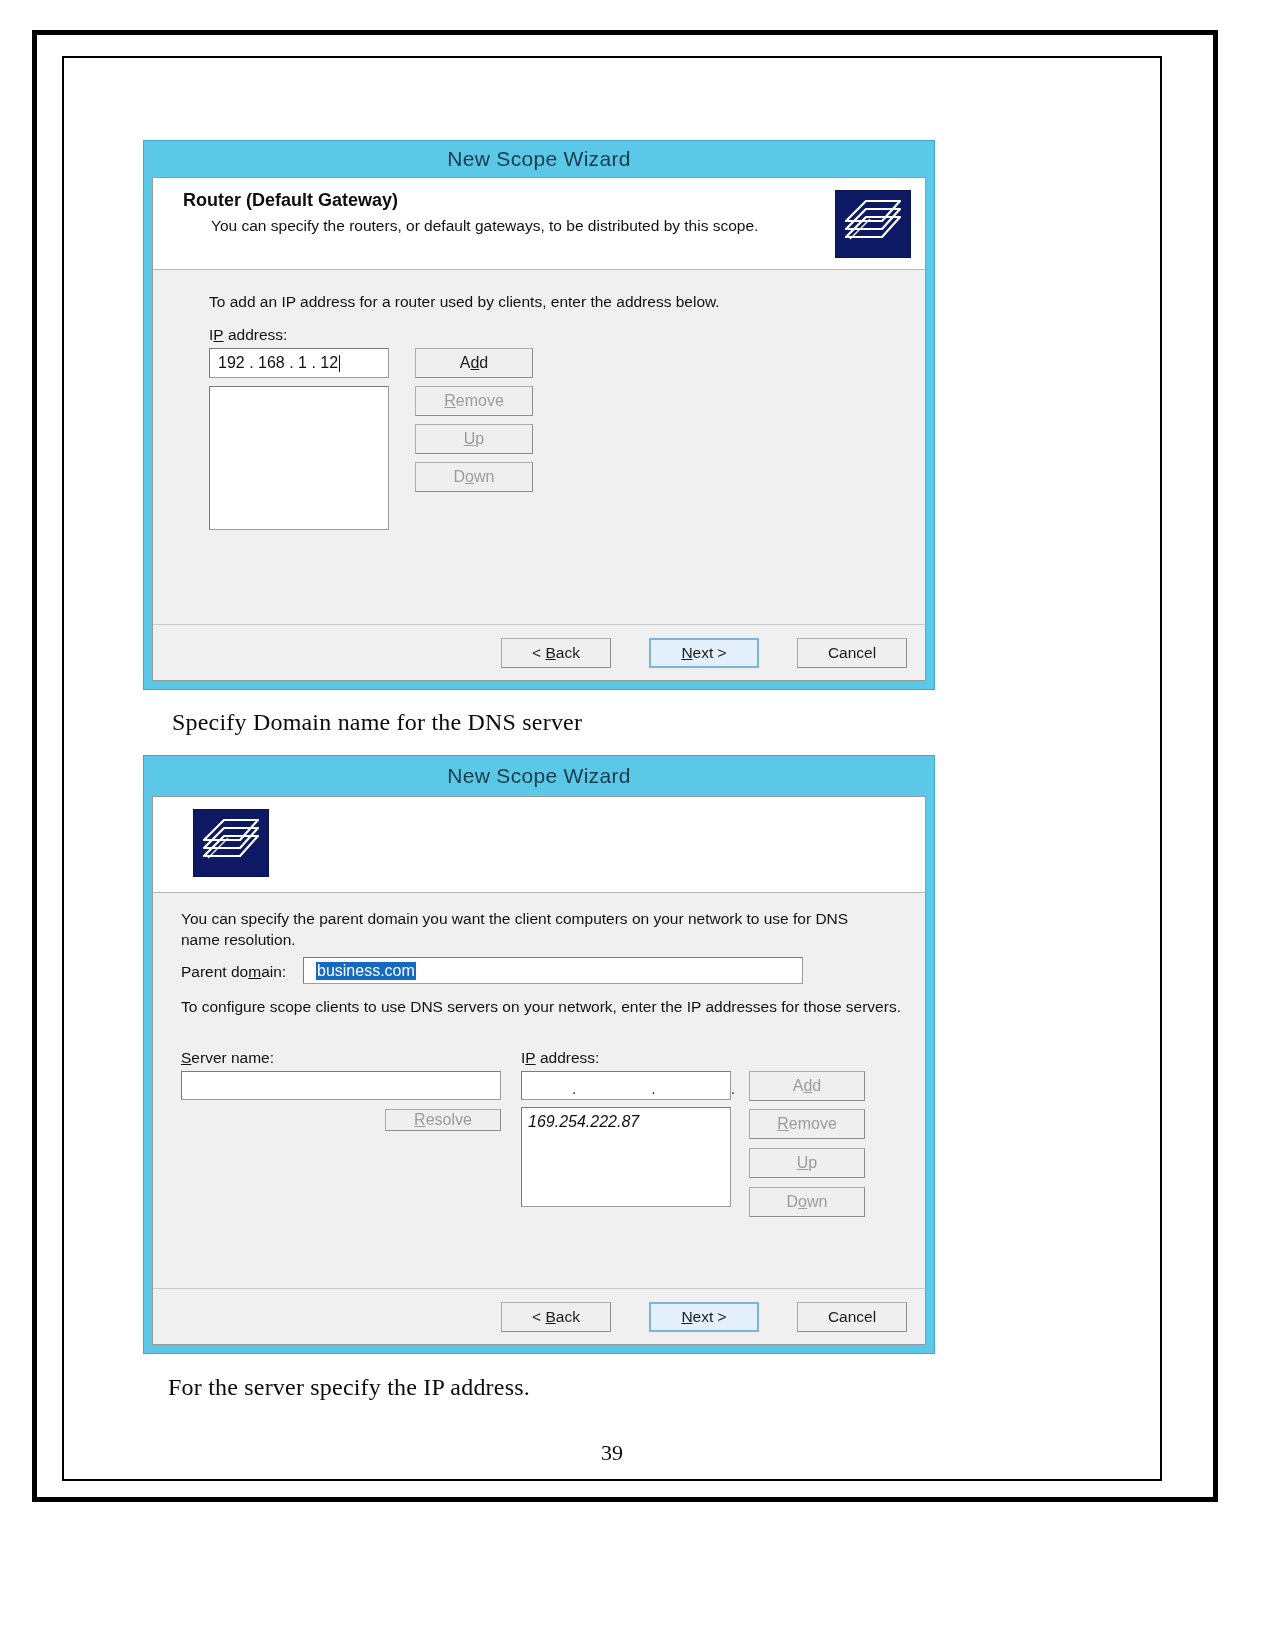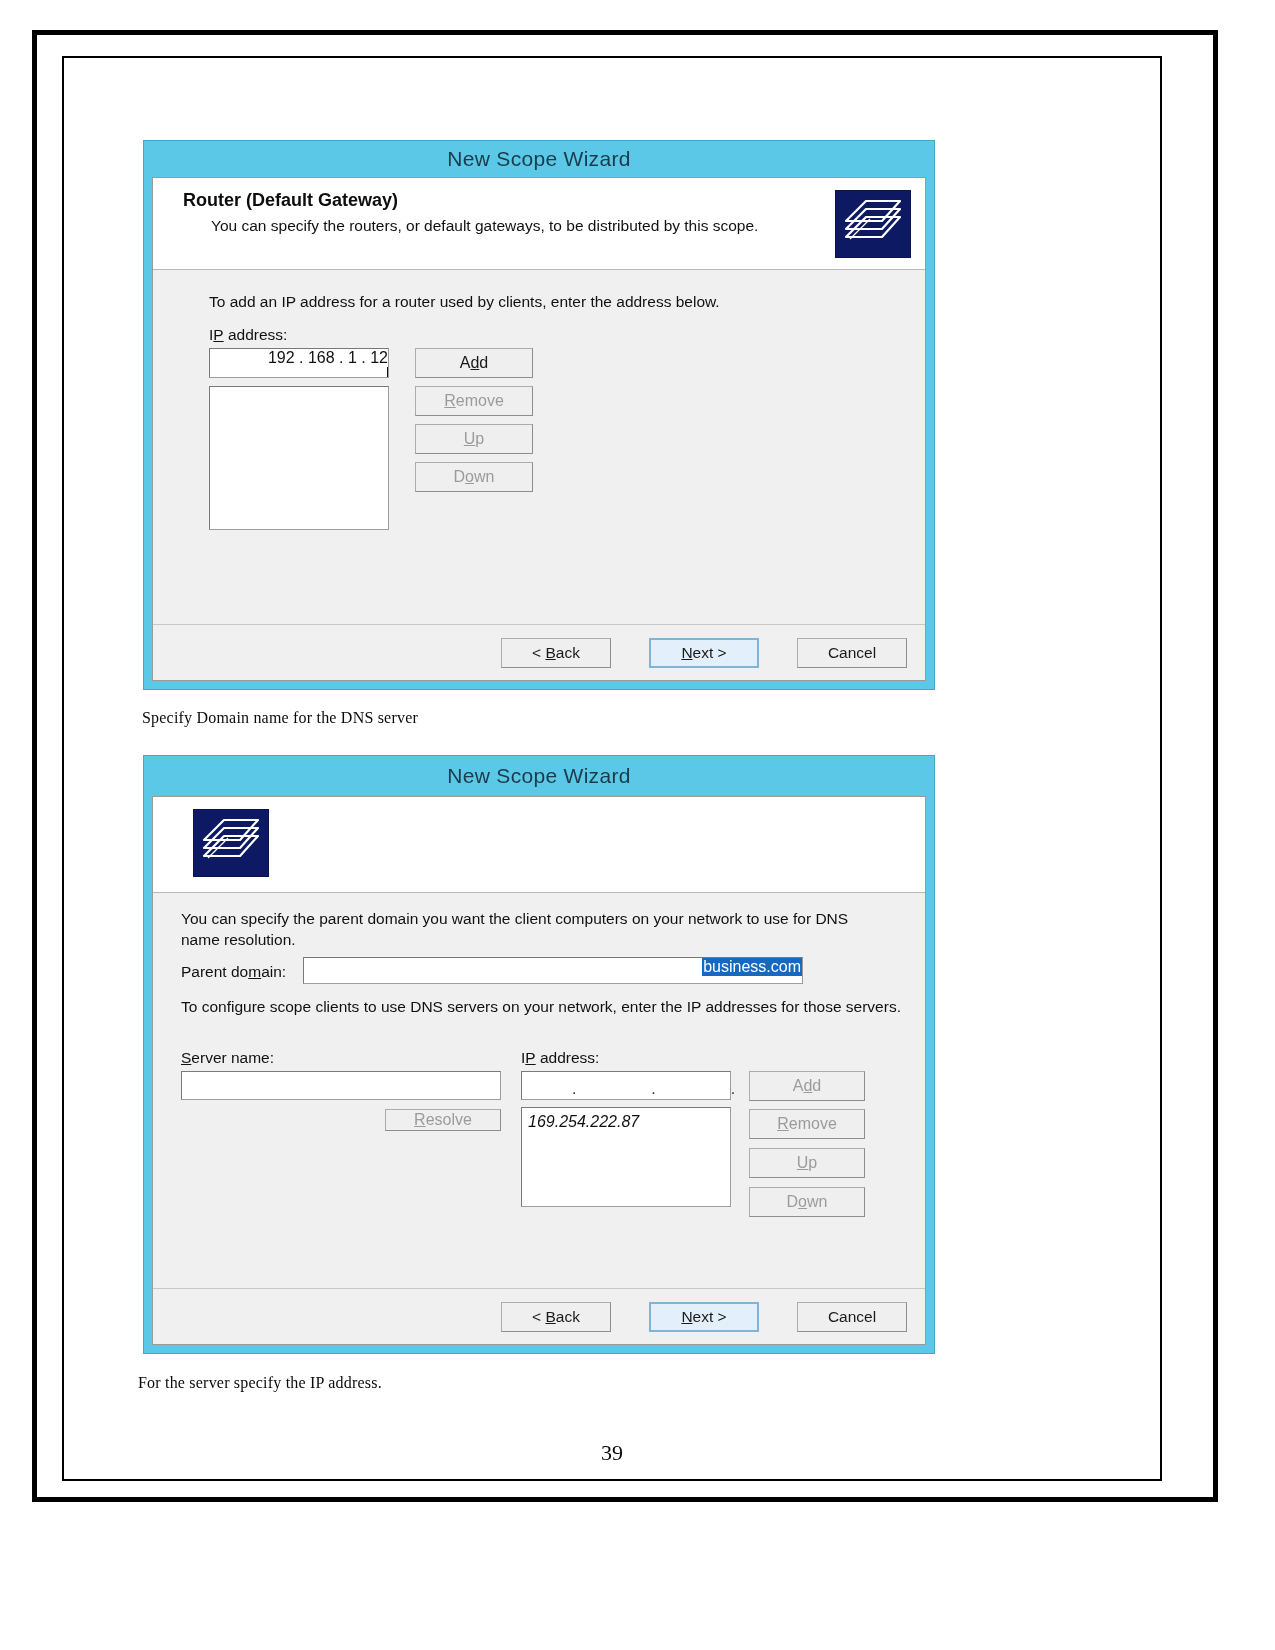--- a/index.html
+++ b/index.html
@@ -40,24 +40,25 @@
     left: 62px;
     top: 56px;
     width: 1100px;
     height: 1425px;
   }
 
   
   .doc-text {
     position: absolute;
     font-family: "Liberation Serif", serif;
-    font-size: 16px;
+    font-size: 24px;
     color: #0b0b0b;
     letter-spacing: 0.2px;
     white-space: nowrap;
+    margin-left: 30px;
   }
   .page-number {
     position: absolute;
     width: 100%;
     text-align: center;
     font-family: "Liberation Serif", serif;
     font-size: 22px;
     color: #0b0b0b;
   }
 
@@ -176,23 +177,22 @@
     position: absolute;
     background: #ffffff;
     border: 1px solid #9d9d9d;
     border-top-color: #7a7a7a;
     border-left-color: #7a7a7a;
     box-sizing: border-box;
     font-family: "Liberation Sans", sans-serif;
     font-size: 16px;
     color: #111111;
     display: flex;
-    align-items: flex-end;
+    align-items: center;
     padding-left: 8px;
-    flex-direction: column;
   }
   .listbox {
     position: absolute;
     background: #ffffff;
     border: 1px solid #9d9d9d;
     border-top-color: #7a7a7a;
     border-left-color: #7a7a7a;
     box-sizing: border-box;
     font-family: "Liberation Sans", sans-serif;
     font-size: 16px;
@@ -373,21 +373,21 @@
       </div>
 
       <div class="wizard-main">
 
         <div class="para" style="left:28px; top:16px; width:700px;">You can specify the parent domain you want the client computers on your network to use for DNS name resolution.</div>
 
         <div class="label" style="left:28px; top:70px;">
           <span>Parent do</span><span class="u">m</span><span>ain:</span>
         </div>
 
-        <div class="textfield" style="left:150px; top:64px; width:500px; height:27px; padding-left:4px;">
+        <div class="textfield" style="left:150px; top:64px; width:500px; height:27px; padding-left:12px;">
           <span class="selected-text">business.com</span>
         </div>
 
         <div class="para" style="left:28px; top:104px; width:720px;">To configure scope clients to use DNS servers on your network, enter the IP addresses for those servers.</div>
 
         <div class="label" style="left:28px; top:156px;">
           <span class="u">S</span><span>erver name:</span>
         </div>
 
         <div class="textfield" style="left:28px; top:178px; width:320px; height:29px;">

